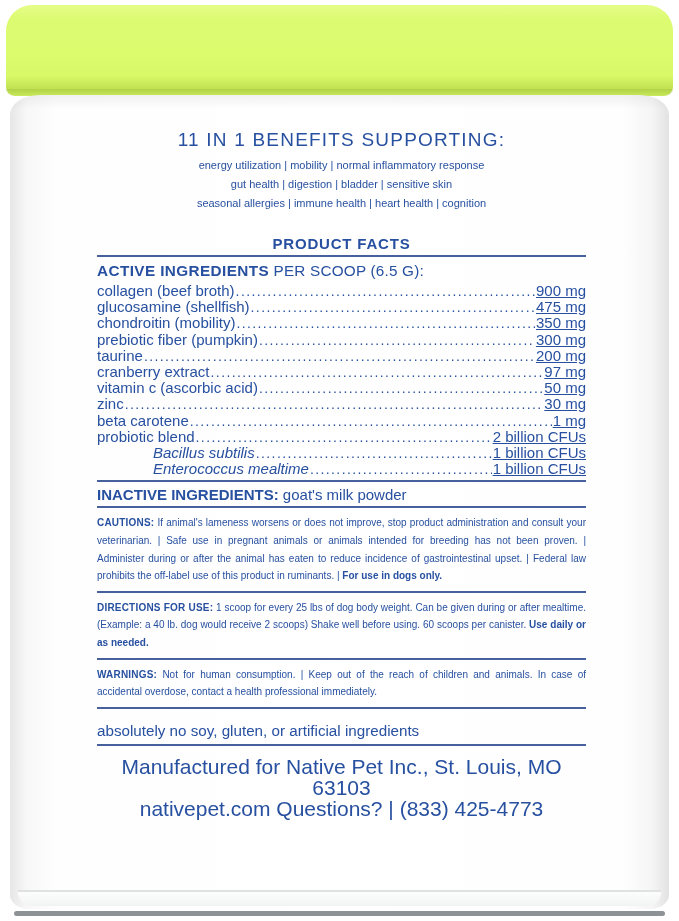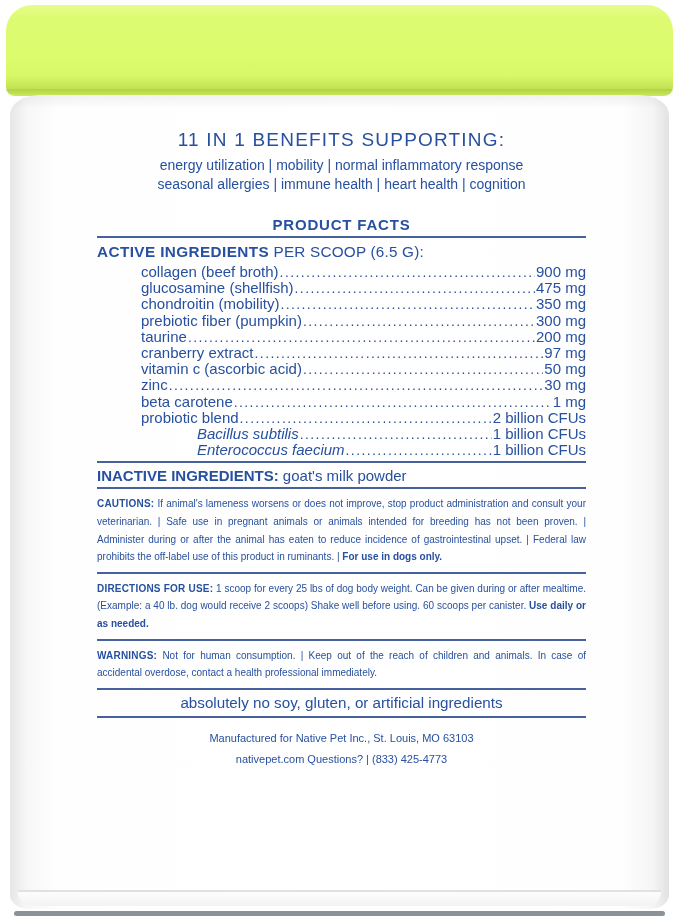--- a/index.html
+++ b/index.html
@@ -51,74 +51,75 @@
     position: absolute; left: 87px; top: 0; width: 489px;
     color: #2750a0;
     font-size: 15px;
   }
   .benefits-heading {
     margin-top: 34px;
     text-align: center;
     font-size: 19px; letter-spacing: 1.2px; font-weight: 500;
   }
   .benefit-line {
-    text-align: center; font-size: 14px; line-height: 19px;
+    text-align: center; font-size: 11px; line-height: 19px;
   }
   .benefit-lines { margin-top: 5px; }
 
   .pf-title {
     margin-top: 22px; text-align: center;
     font-weight: bold; letter-spacing: 0.8px; font-size: 15px;
   }
   .rule { height: 2px; background: #46619e; border: 0; margin: 0; }
   .rule-pf { margin-top: 3px; }
 
   .active-heading { margin-top: 5px; font-size: 15.3px; letter-spacing: 0.2px; }
   .active-heading b { letter-spacing: 0.4px; }
 
   .ing-table { margin-top: 3px; }
   .ing-row {
     display: flex; align-items: center;
-    line-height: 16.2px; font-size: 15px; margin-left: 44px;
+    line-height: 16.2px; font-size: 15px;
   }
   .ing-name { white-space: nowrap; }
   .ing-dots { flex: 1 1 auto; overflow: hidden; white-space: nowrap; margin: 0 1px; }
   .ing-dots::after {
     content: "....................................................................................................................................";
     letter-spacing: 1.4px; font-size: 14px;
   }
-  .ing-amount { white-space: nowrap; }
+  .ing-amount { white-space: nowrap; text-decoration: underline; }
   .ing-row.sub .ing-name { padding-left: 56px; font-style: italic; }
 
   .rule-after-ings { margin-top: 3px; }
 
   .inactive-row { margin-top: 4px; line-height: 17px; }
   .rule-after-inactive { margin-top: 3px; }
 
   .para { margin: 6px 0 0 0; line-height: 17.6px; font-size: 10px; text-align: justify; }
   .para b.lead { letter-spacing: 0.2px; }
   .rule-sect { margin-top: 6px; }
 
-  .tagline { margin-top: 4px; text-align: center; font-size: 15.2px; line-height: 17px; }
+  .tagline { margin-top: 13px; font-size: 15.2px; line-height: 17px; }
   .rule-tagline { margin-top: 5px; }
 
-  .footer { margin-top: 10px; text-align: center; line-height: 21px; font-size: 11px; }
+  .footer { margin-top: 10px; text-align: center; line-height: 21px; font-size: 21px; }
 </style>
 </head>
 <body>
 
 <div class="canister">
   <div class="lid"></div>
 
   <div class="jar">
     <div class="label">
 
       <div class="benefits-heading">11 IN 1 BENEFITS SUPPORTING:</div>
       <div class="benefit-lines">
         <div class="benefit-line">energy utilization | mobility | normal inflammatory response</div>
+        <div class="benefit-line">gut health | digestion | bladder | sensitive skin</div>
         <div class="benefit-line">seasonal allergies | immune health | heart health | cognition</div>
       </div>
 
       <div class="pf-title">PRODUCT FACTS</div>
       <div class="rule rule-pf"></div>
 
       <div class="active-heading">
         <b>ACTIVE INGREDIENTS</b><span> PER SCOOP (6.5 G):</span>
       </div>
 
@@ -172,21 +173,21 @@
             <span class="ing-name">probiotic blend</span>
             <span class="ing-dots"></span>
             <span class="ing-amount">2 billion CFUs</span>
           </div>
         <div class="ing-row sub">
             <span class="ing-name">Bacillus subtilis</span>
             <span class="ing-dots"></span>
             <span class="ing-amount">1 billion CFUs</span>
           </div>
         <div class="ing-row sub">
-            <span class="ing-name">Enterococcus faecium</span>
+            <span class="ing-name">Enterococcus mealtime</span>
             <span class="ing-dots"></span>
             <span class="ing-amount">1 billion CFUs</span>
           </div>
       </div>
 
       <div class="rule rule-after-ings"></div>
 
       <div class="inactive-row">
         <b>INACTIVE INGREDIENTS:</b><span> goat's milk powder</span>
       </div>

